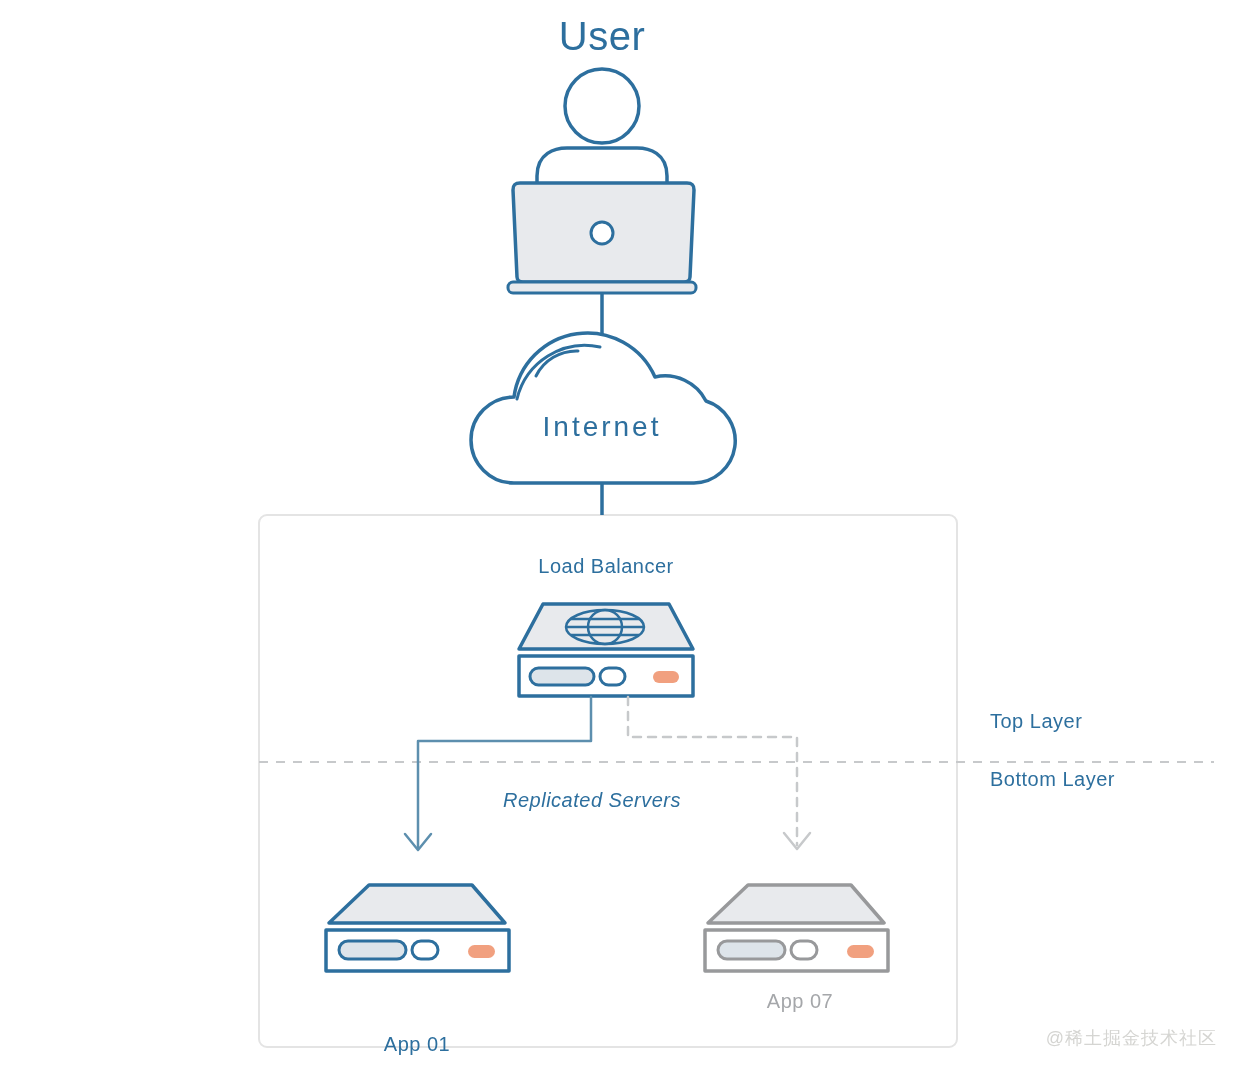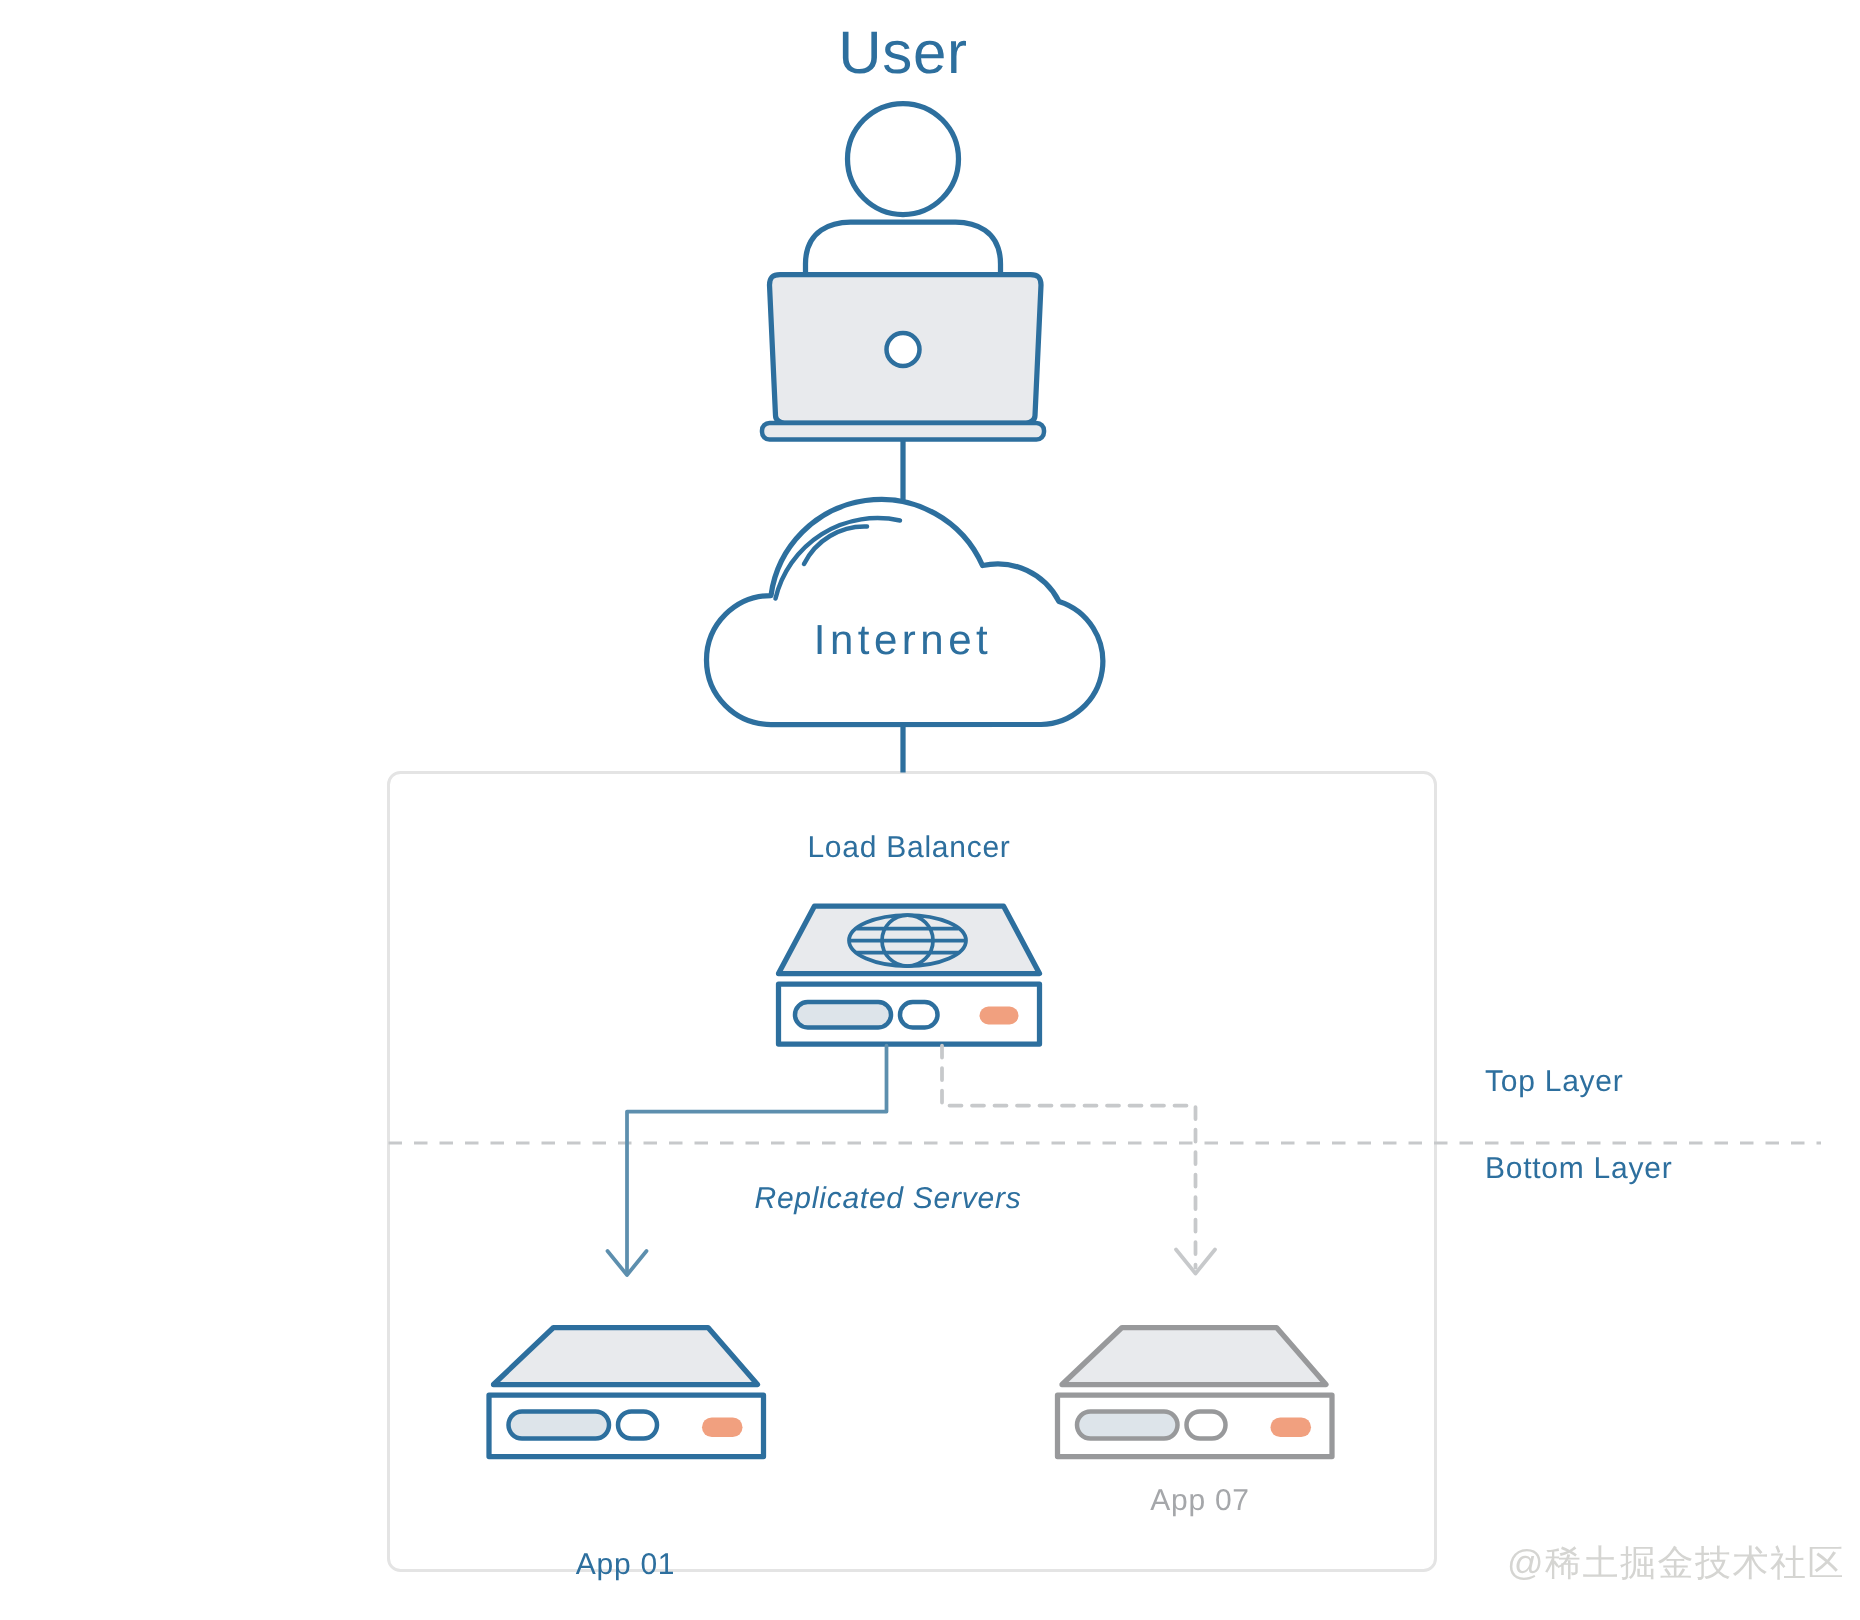--- a/index.html
+++ b/index.html
@@ -27,22 +27,22 @@
   .centered{transform:translate(-50%,-50%);}
   .lbl-user{left:602px;top:36px;font-size:40px;}
   .lbl-internet{left:602px;top:427px;font-size:28px;letter-spacing:3px;}
   .lbl-loadbalancer{left:606px;top:566px;}
   .lbl-replicated{left:592px;top:800px;font-style:italic;}
   .lbl-toplayer{left:990px;top:710px;}
   .lbl-bottomlayer{left:990px;top:768px;}
   .lbl-app01{left:417px;top:1001px;margin-top:43px;}
   .lbl-app02{left:800px;top:1001px;color:var(--gray-text);}
   .watermark{
-    position:absolute;right:10px;top:1026px;color:var(--watermark-gray);
-    font-size:24px;letter-spacing:1px;
+    position:absolute;right:23px;top:1026px;color:var(--watermark-gray);
+    font-size:18px;letter-spacing:1px;
   }
   
   .sb{stroke:var(--primary-blue);}
   .ss{stroke:var(--steel-blue);}
   .sg{stroke:var(--gray-stroke);}
   .sd{stroke:var(--dash-gray);}
   .sc{stroke:var(--container-border);}
   .fl{fill:var(--light-fill);}
   .fw{fill:#ffffff;}
   .fn{fill:none;}

